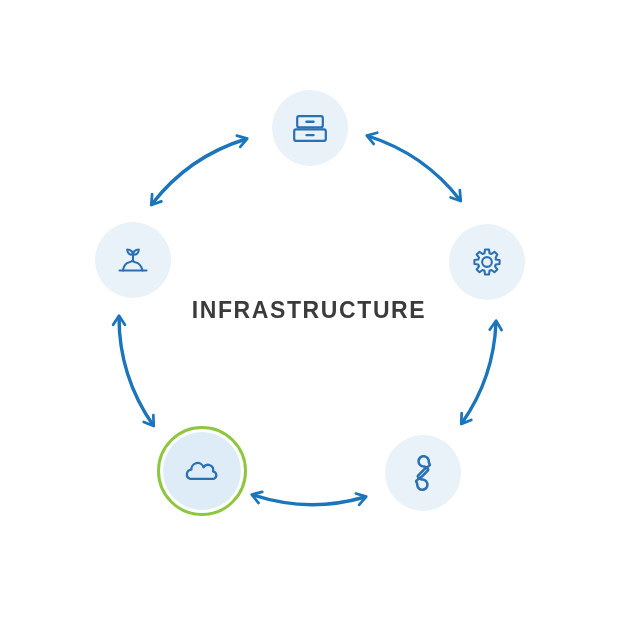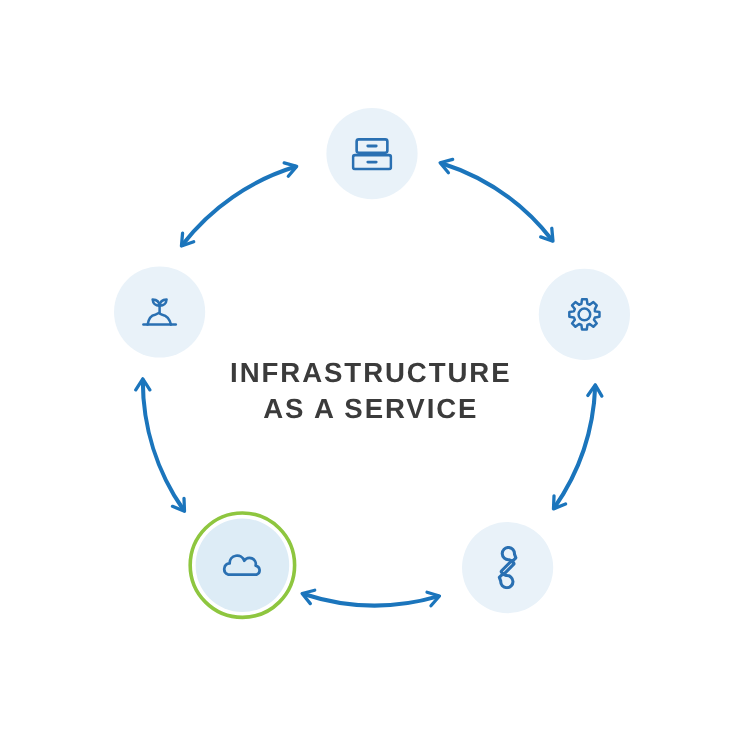--- a/index.html
+++ b/index.html
@@ -128,16 +128,15 @@
         <path d="M7 27.5 C7.8 22.5 10.5 19.6 13.3 19.2 C14.6 19 15.4 18.3 16.2 17.8 C17 18.3 17.6 18.9 19.2 19.2 C22.8 19.9 25.4 22.8 26.5 27.5"></path>
         <path d="M17 17.9 V11.8"></path>
         <path d="M17 11.8 C16.8 8.6 14.6 6.6 11.2 6.5 C11.4 9.8 13.6 11.9 17 11.8 Z"></path>
         <path d="M17 11.8 C17.2 8.6 19.4 6.6 22.8 6.5 C22.6 9.8 20.4 11.9 17 11.8 Z"></path>
       </g>
     </svg>
   </div>
 
   <div class="diagram-title">
     <div>INFRASTRUCTURE</div>
-    <div>AS A SERVICE</div>
   </div>
 
 </div>
 
 </body></html>

